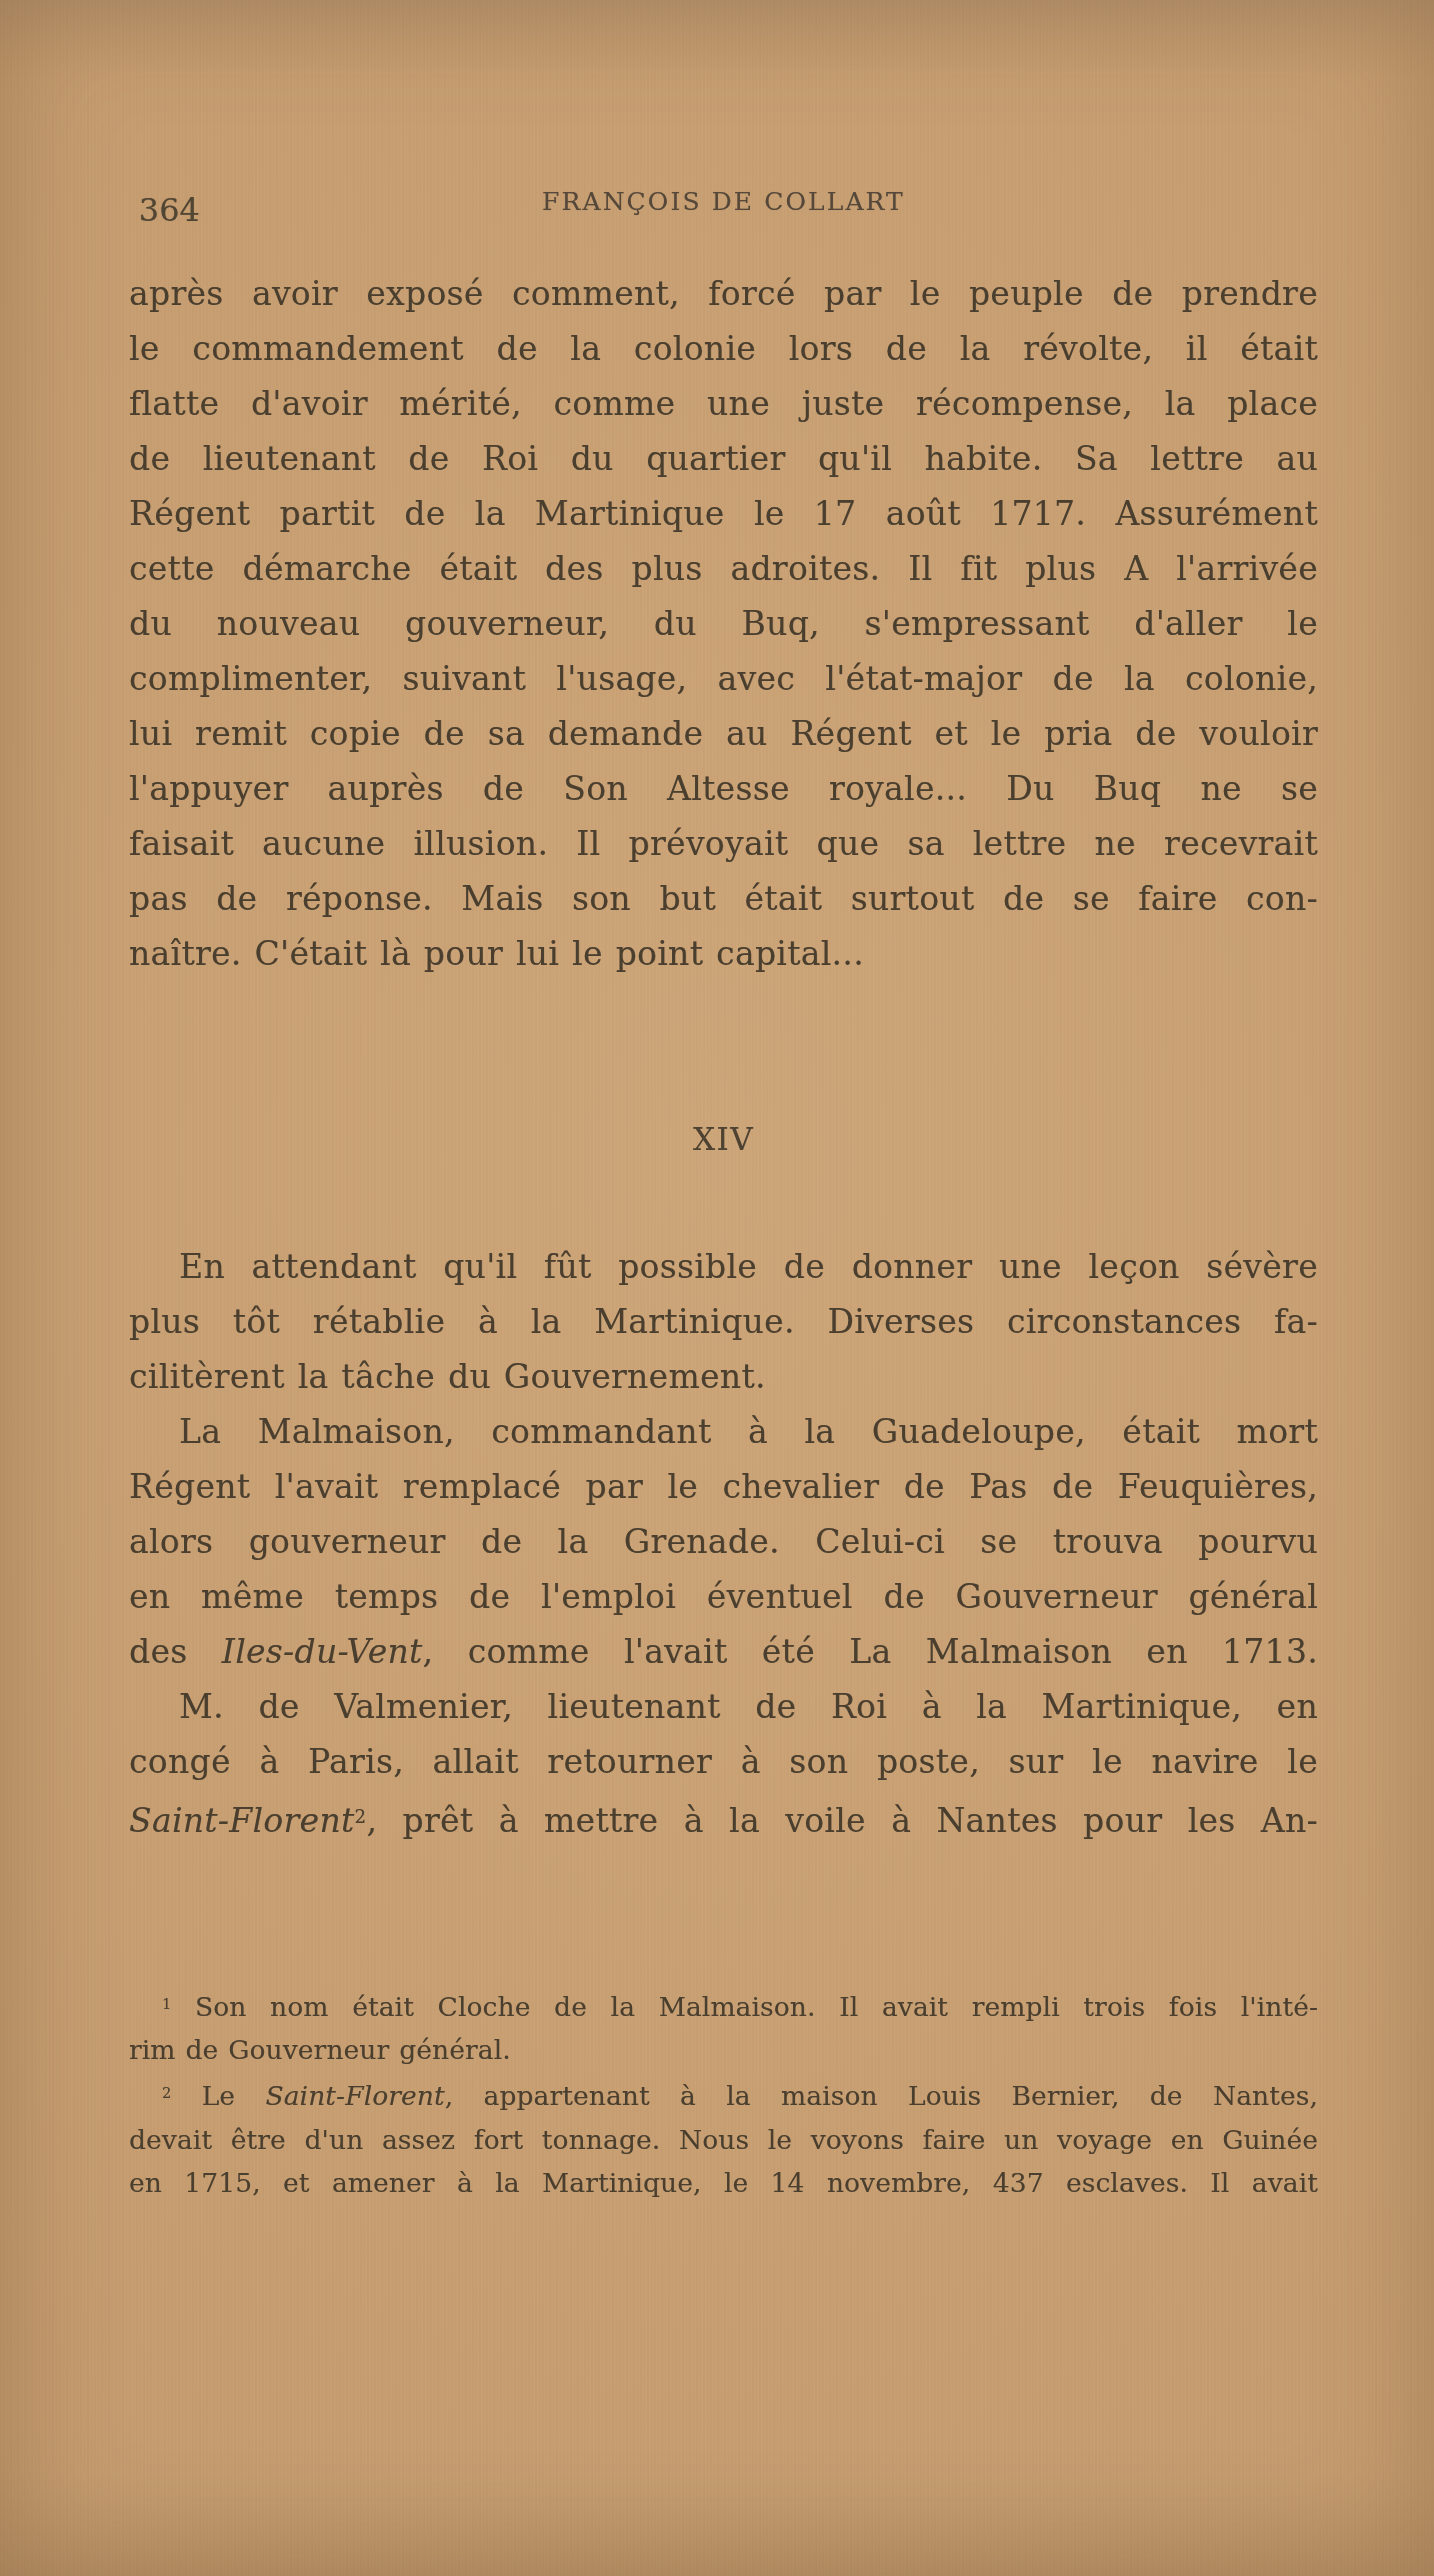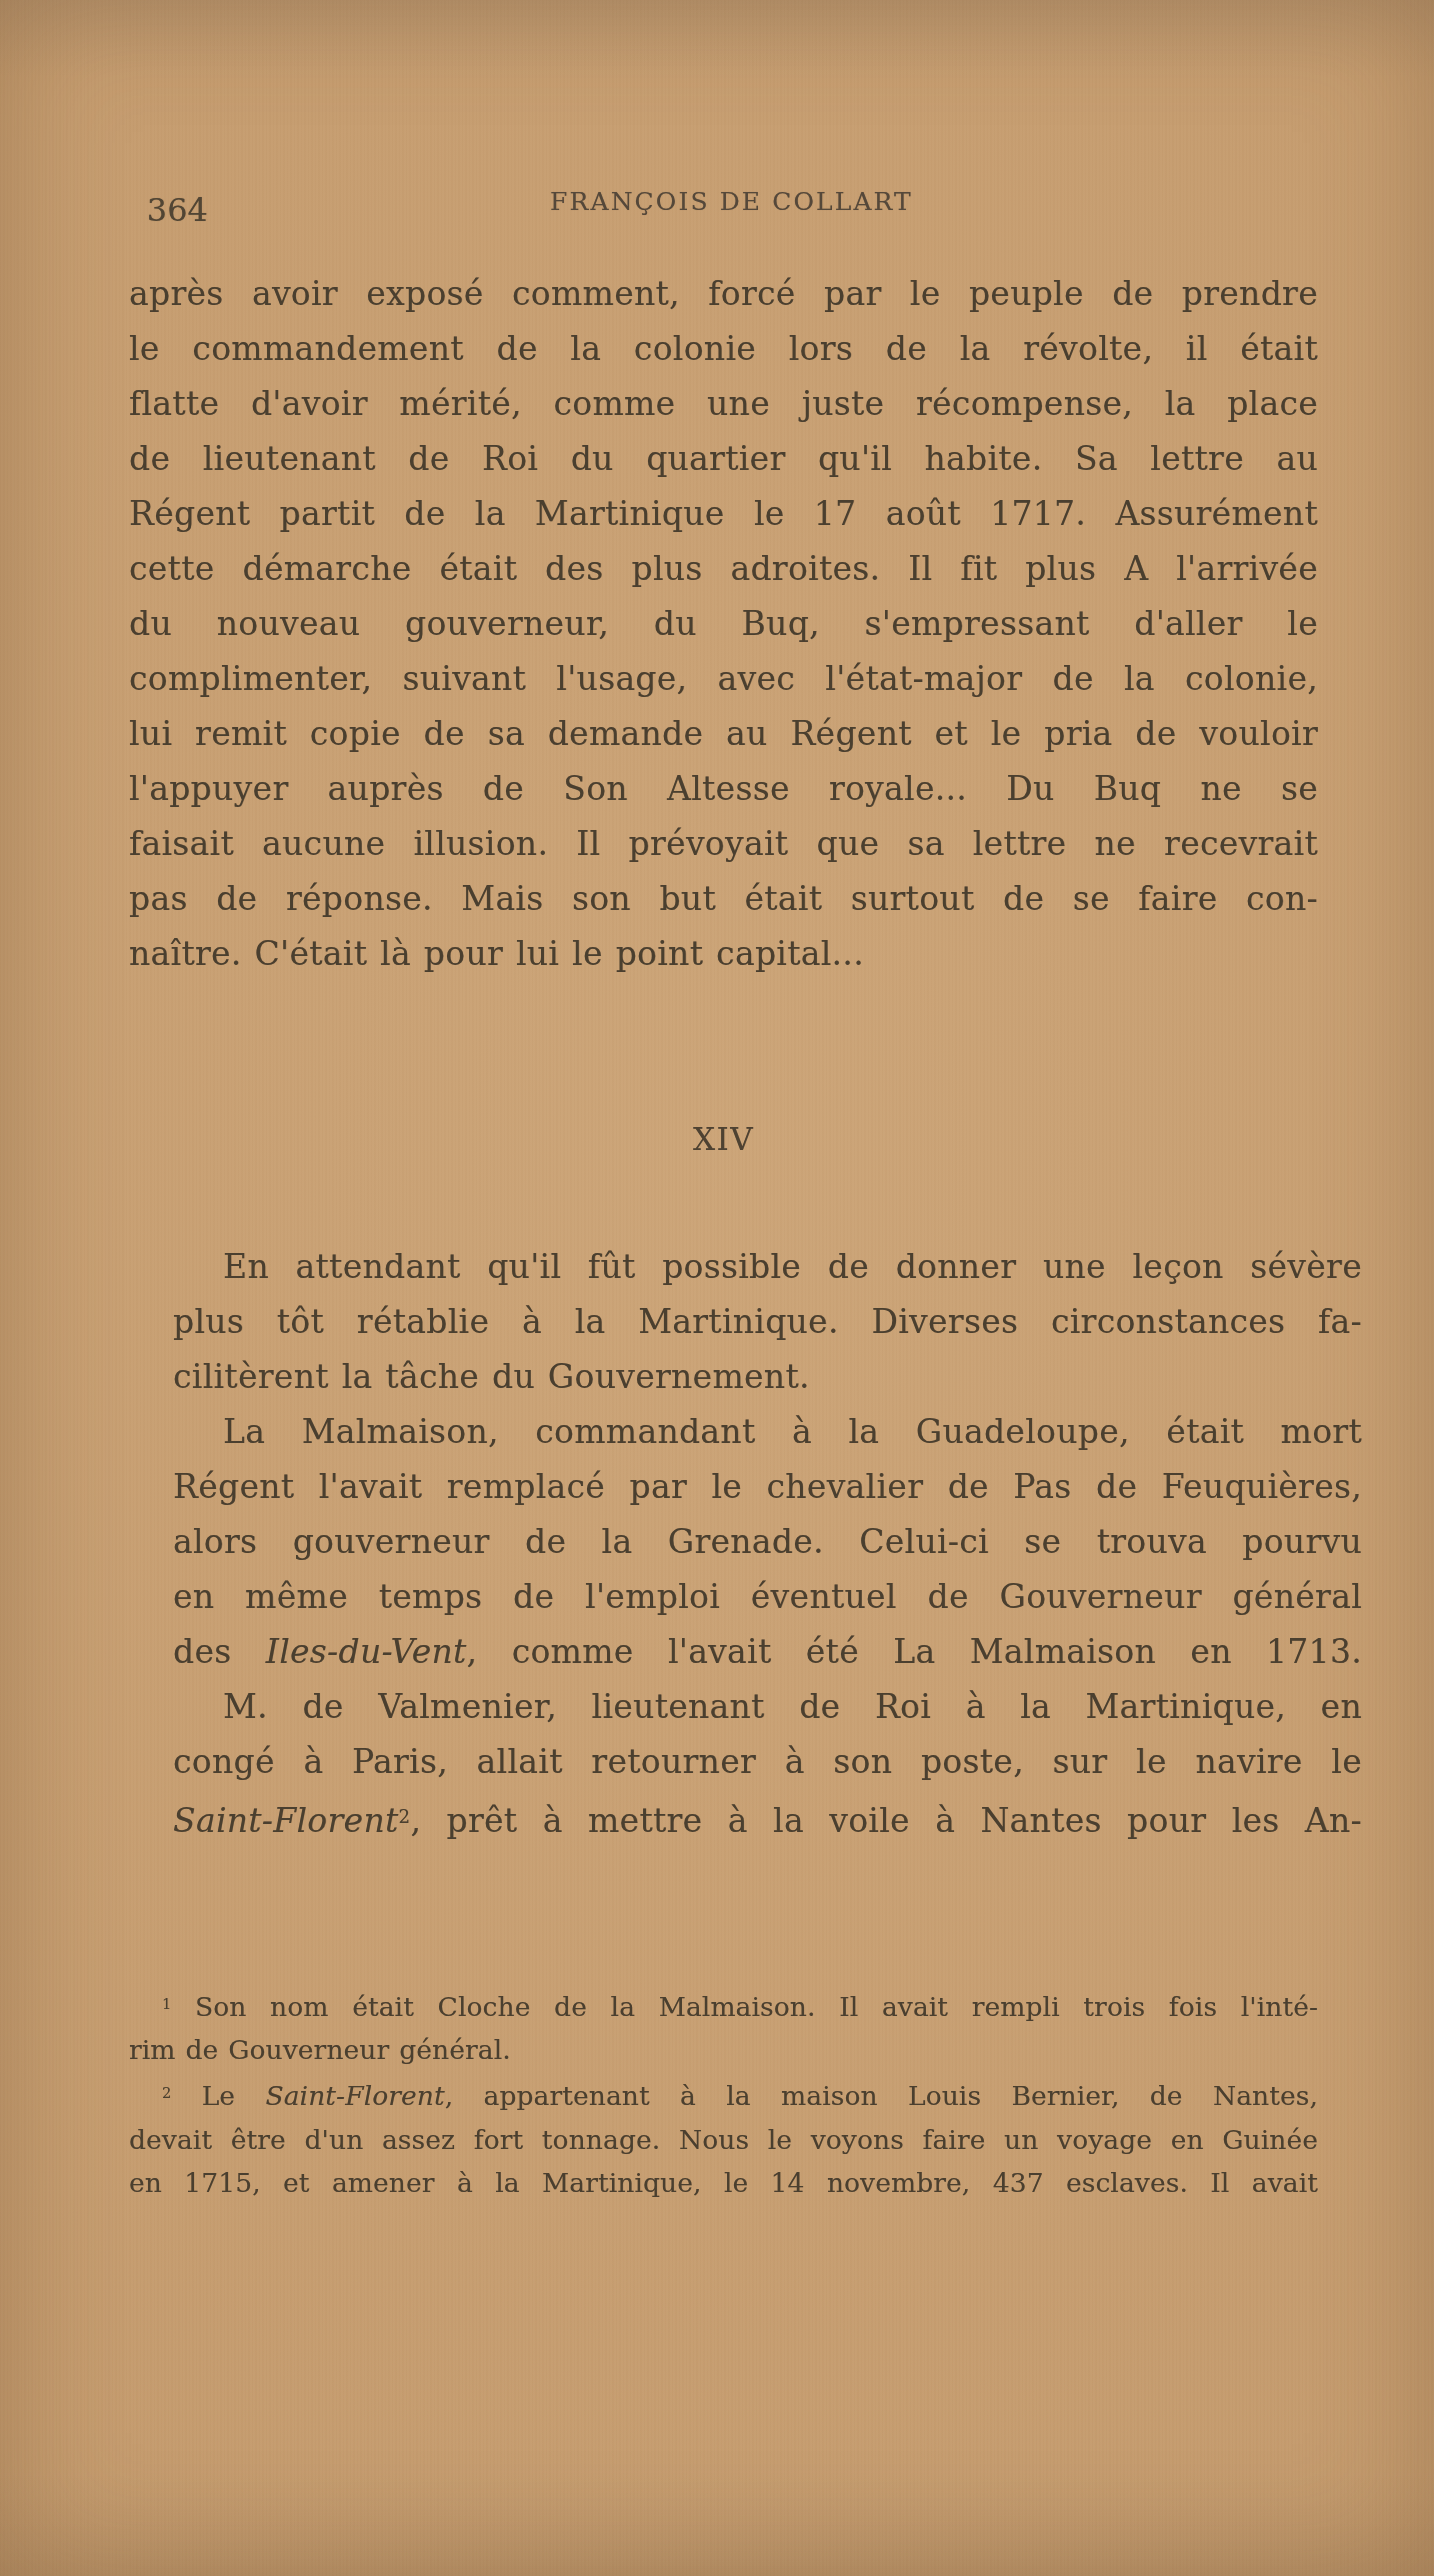--- a/index.html
+++ b/index.html
@@ -12,21 +12,21 @@
       linear-gradient(180deg, rgba(115,105,98,0.12) 0%, rgba(115,105,98,0) 3%),
       linear-gradient(0deg, rgba(110,88,62,0.10) 0%, rgba(110,88,62,0) 4%),
       radial-gradient(ellipse 130% 100% at 50% 45%, rgba(255,238,205,0.10) 0%, rgba(150,105,60,0.14) 100%),
       repeating-linear-gradient(90deg, rgba(115,80,45,0.02) 0px, rgba(115,80,45,0.02) 1.4px, rgba(255,245,225,0.02) 1.4px, rgba(255,245,225,0.02) 3.5px);
     box-shadow: inset 0 0 119px rgba(96,66,35,0.30);
     overflow:hidden;
     font-family:"DejaVu Serif","Liberation Serif",serif;
     color:#4a3f2f;
   }
   .running-head{
-    position:absolute; top:187px; left:137px; width:1189px; height:43px;
+    position:absolute; top:187px; left:129px; width:1189px; height:43px;
   }
   .pagenum{
     position:absolute; left:9.8px; top:4.2px;
     font-size:32px; color:#514534;
     text-shadow:0 0 0.7px rgba(74,63,47,.45);
   }
   .head-title{
     position:absolute; left:0; right:0; top:0;
     text-align:center;
     font-size:25px; letter-spacing:2.1px; color:#55483a;
@@ -84,21 +84,21 @@
     <div class="ln j">complimenter, suivant l'usage, avec l'état-major de la colonie,</div>
     <div class="ln j">lui remit copie de sa demande au Régent et le pria de vouloir</div>
     <div class="ln j">l'appuyer auprès de Son Altesse royale... Du Buq ne se</div>
     <div class="ln j">faisait aucune illusion. Il prévoyait que sa lettre ne recevrait</div>
     <div class="ln j">pas de réponse. Mais son but était surtout de se faire con-</div>
     <div class="ln nj">naître. C'était là pour lui le point capital...</div>
   </div>
 
   <div class="heading-xiv">XIV</div>
 
-  <div class="block body-block" style="top:1239px;margin-left:44px;">
+  <div class="block body-block" style="top:1239px;">
     <div class="ln j indent">En attendant qu'il fût possible de donner une leçon sévère</div>
     <div class="ln j">plus tôt rétablie à la Martinique. Diverses circonstances fa-</div>
     <div class="ln nj">cilitèrent la tâche du Gouvernement.</div>
 
     <div class="ln j indent">La Malmaison, commandant à la Guadeloupe, était mort</div>
     <div class="ln j">Régent l'avait remplacé par le chevalier de Pas de Feuquières,</div>
     <div class="ln j">alors gouverneur de la Grenade. Celui-ci se trouva pourvu</div>
     <div class="ln j">en même temps de l'emploi éventuel de Gouverneur général</div>
     <div class="ln j">
       <span>des </span><span class="em">Iles-du-Vent</span><span>, comme l'avait été La Malmaison en 1713.</span>

